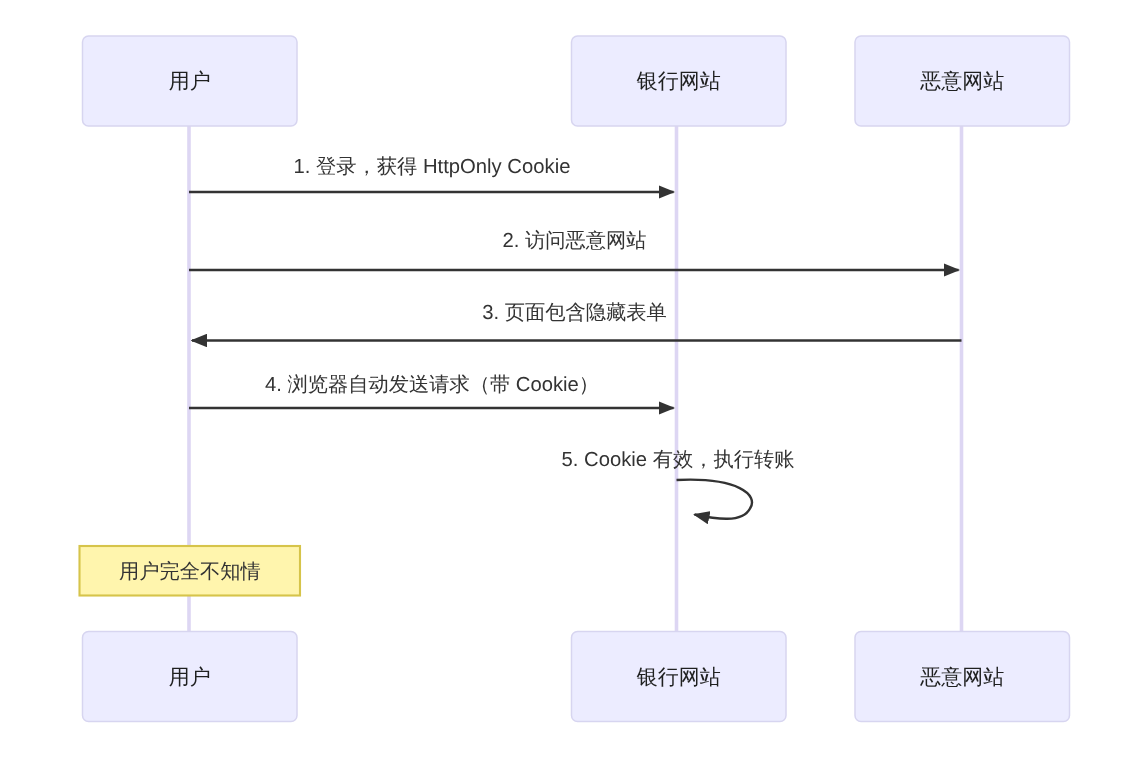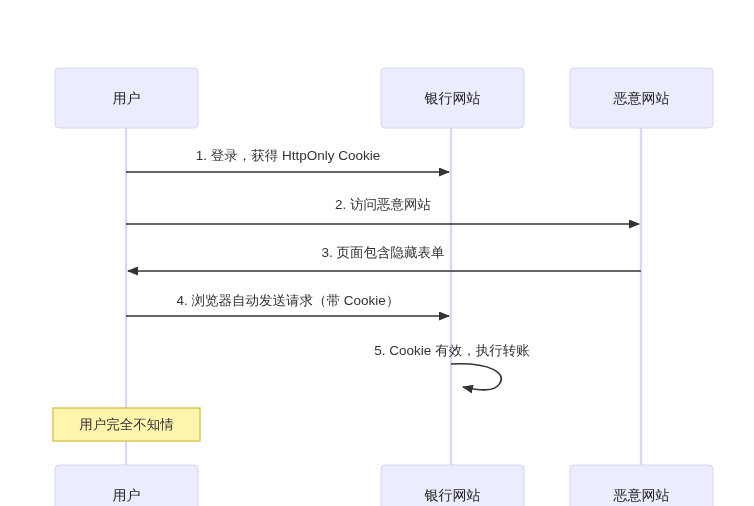--- a/index.html
+++ b/index.html
@@ -12,21 +12,20 @@
     height: 506px;
     position: relative;
     font-family: "Liberation Sans", "DejaVu Sans", sans-serif;
     overflow: hidden;
   }
   #diagram-root {
     position: absolute;
     left: 0; top: 0;
     width: 754px;
     height: 394px;
-    margin-top: 44px;
   }
   svg.diagram-canvas {
     position: absolute;
     left: 0; top: 0;
     width: 754px;
     height: 506px;
   }
   .actor-box {
     fill: #ececff;
     stroke: #d7d5f0;

